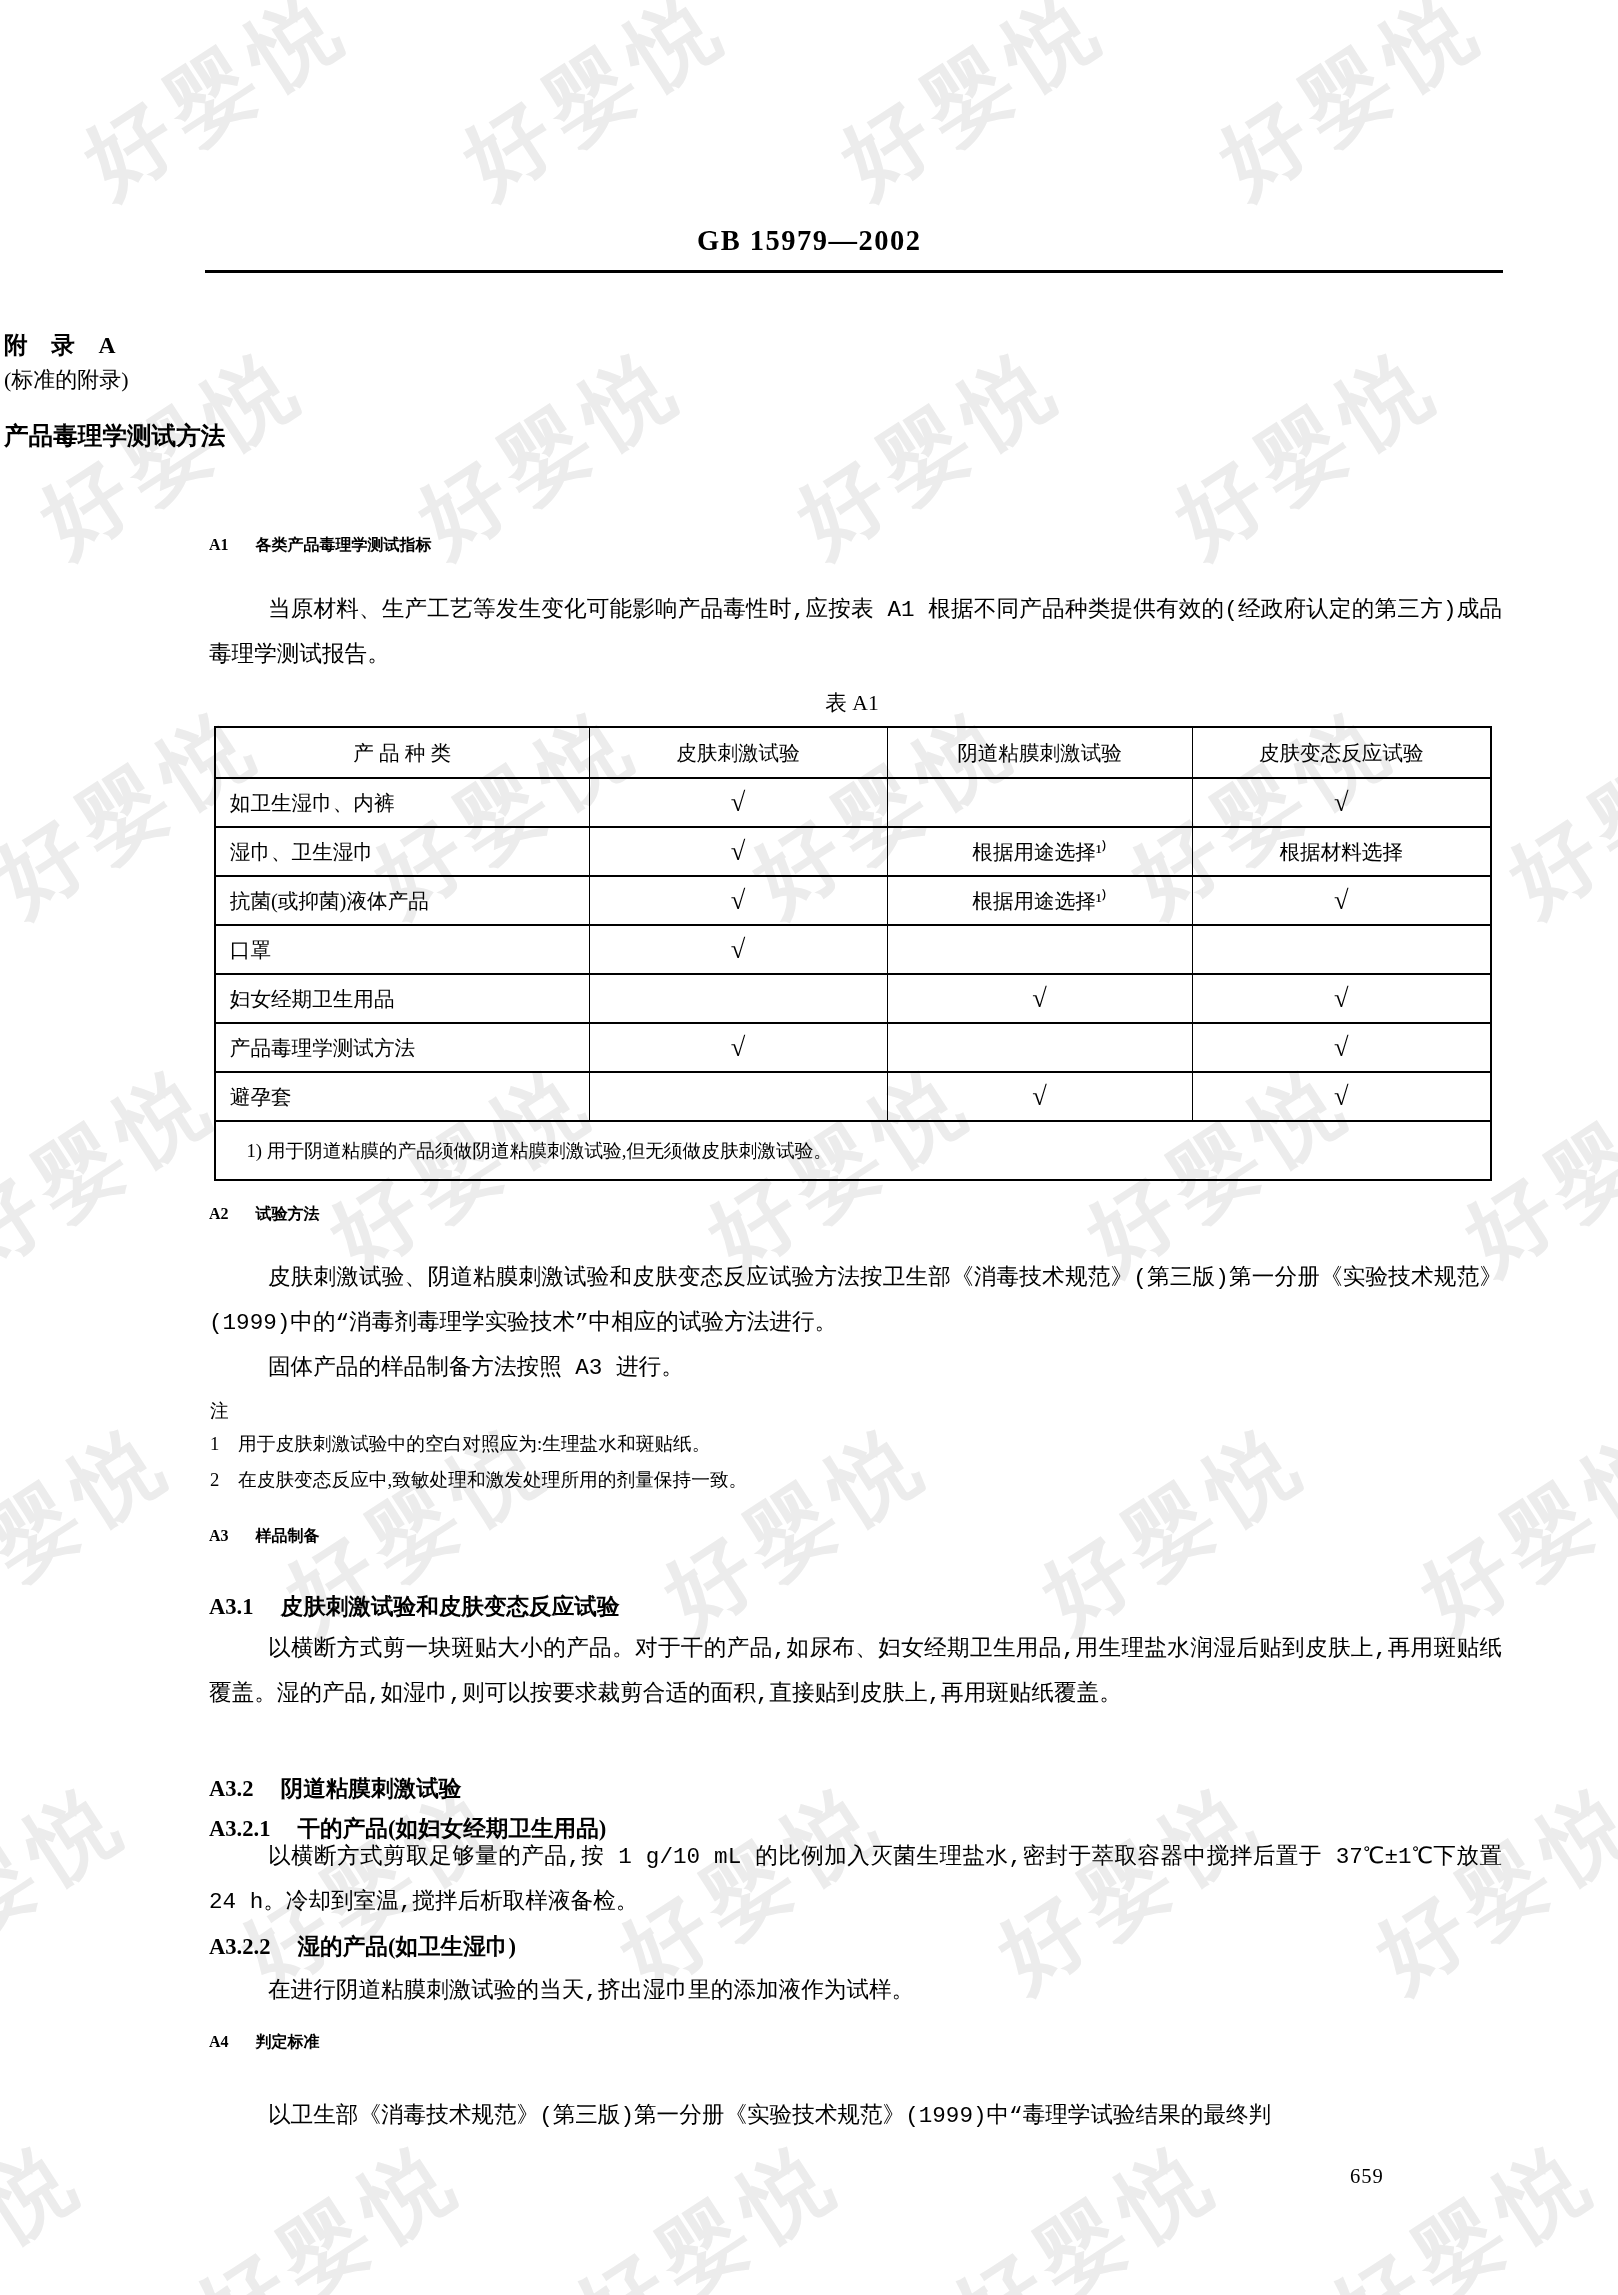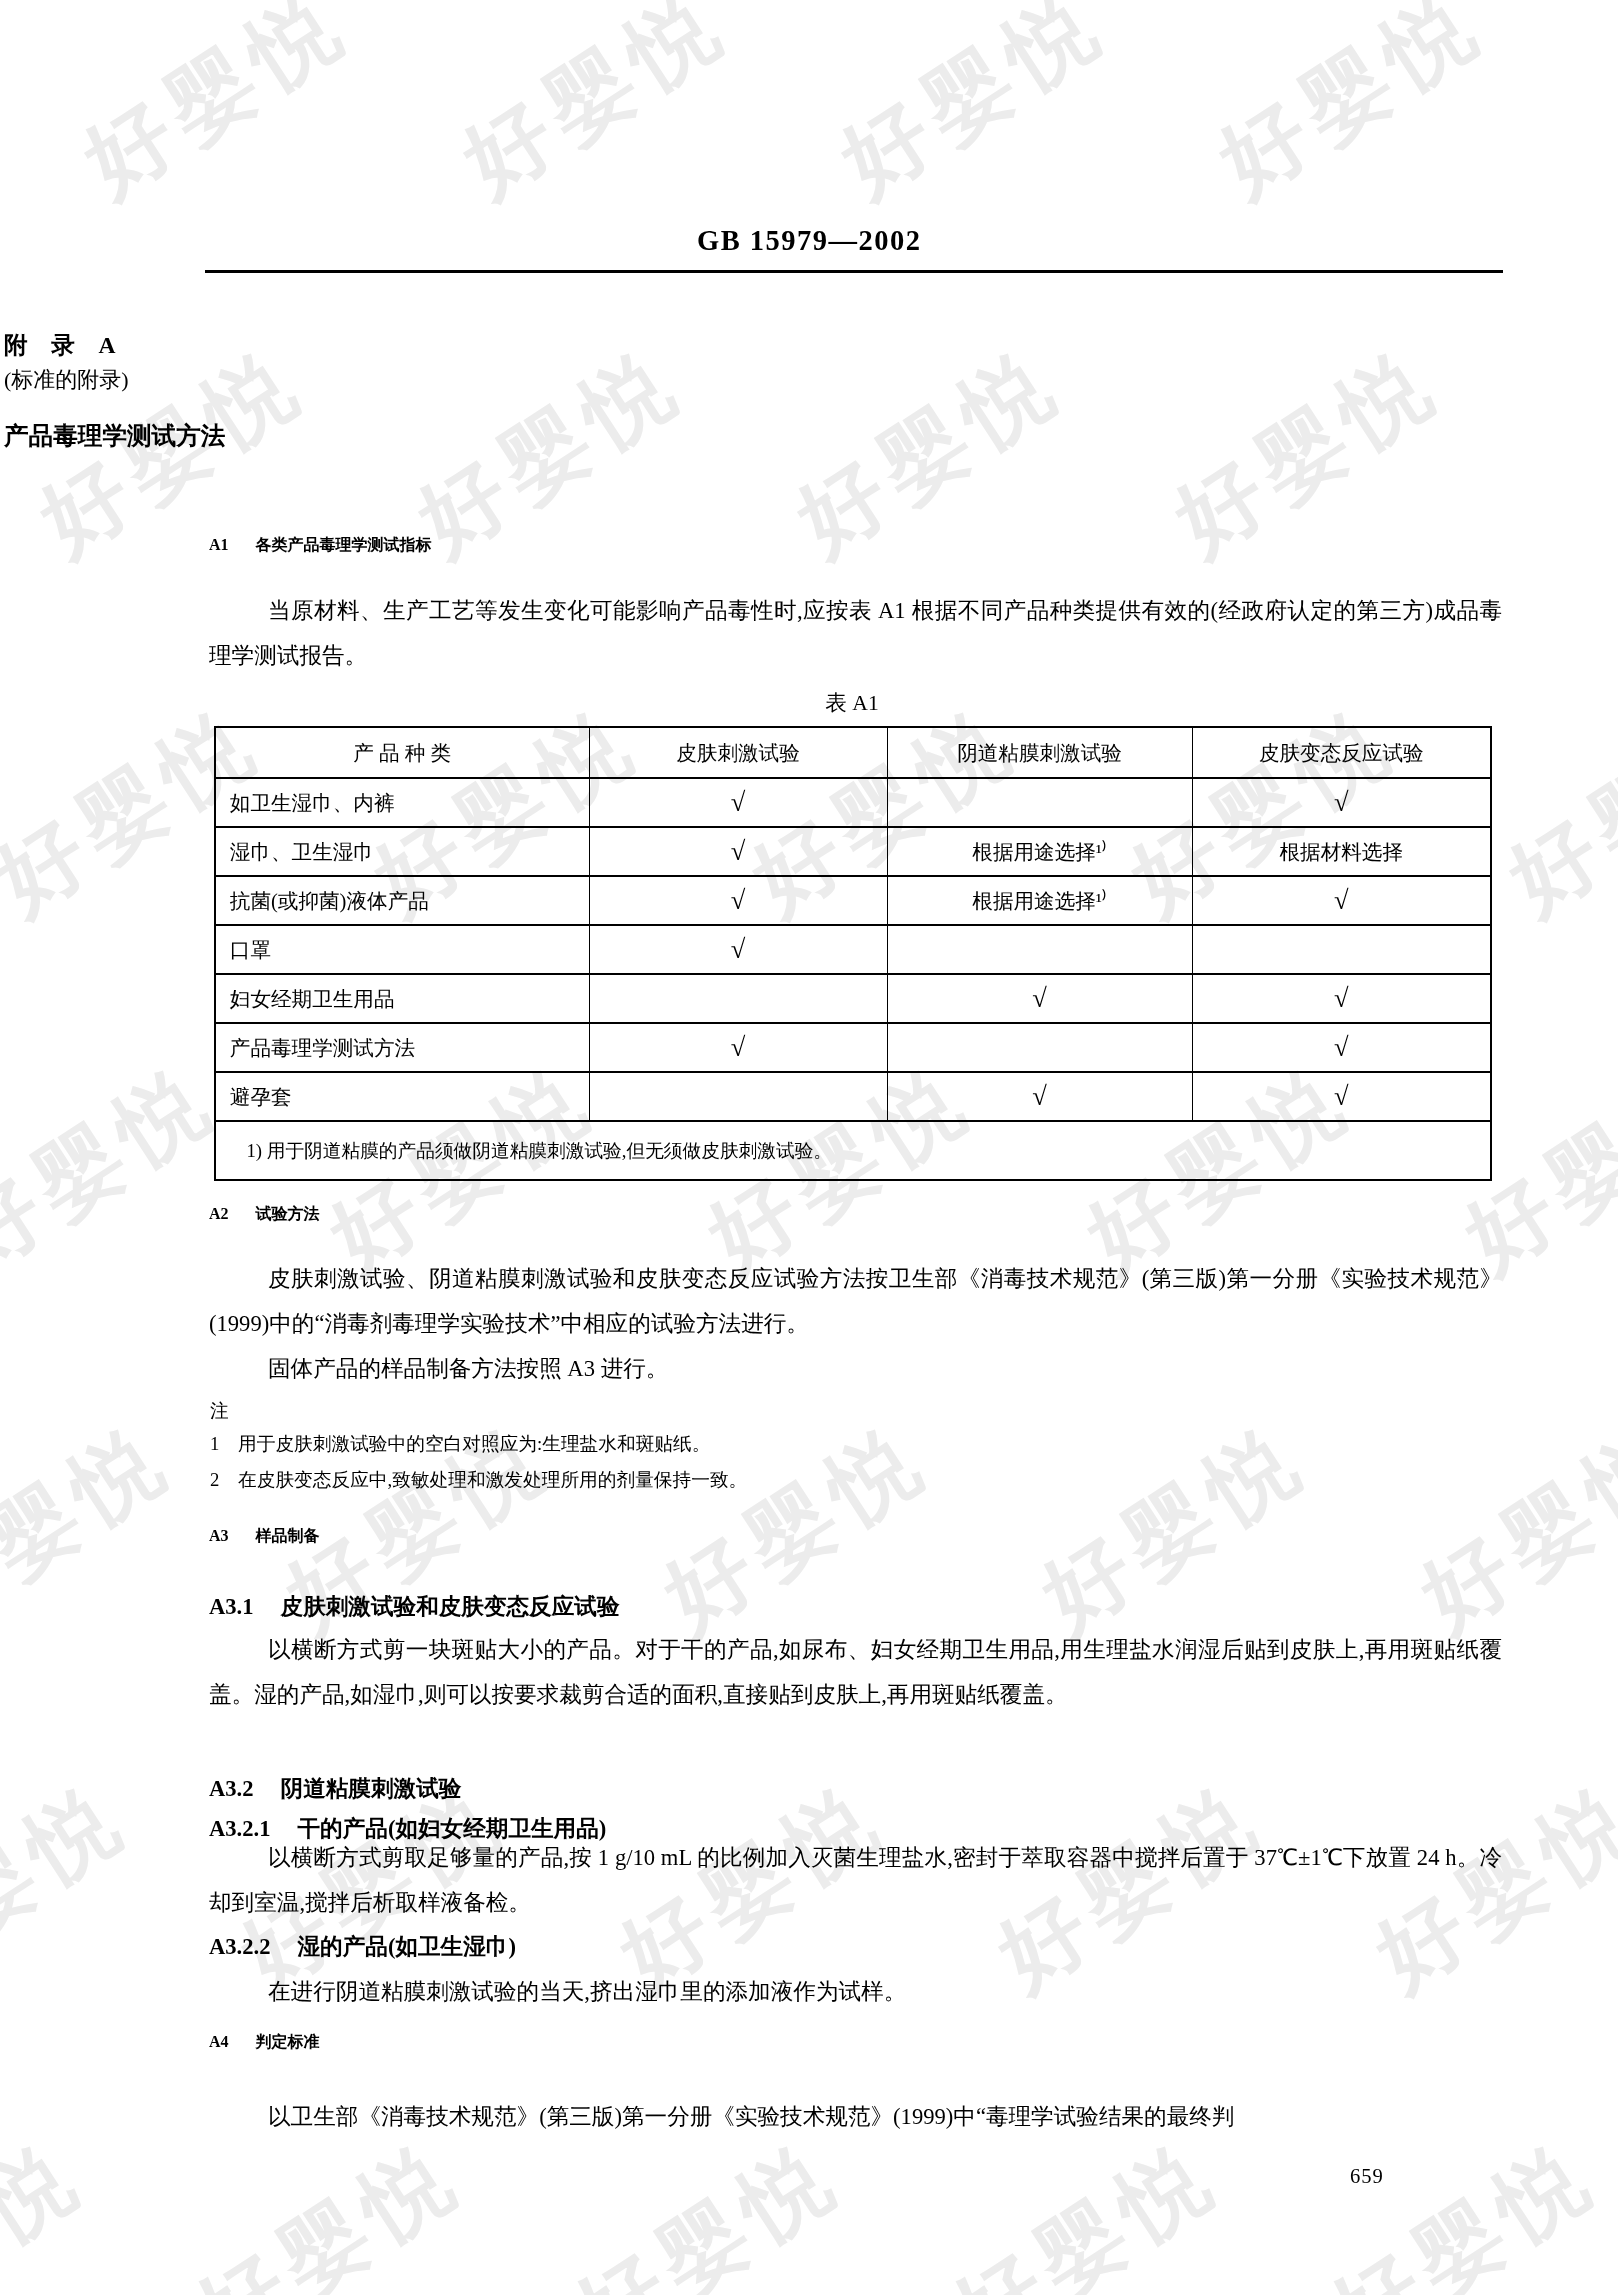--- a/index.html
+++ b/index.html
@@ -44,20 +44,21 @@
     position:absolute; left:209px;
     font-size:16px; font-weight:700; white-space:nowrap;
   }
   .sec-heading .sec-title { margin-left:27px; }
   .sub-heading { font-size:22.6px; }
 
   .para {
     position:absolute; left:209px; width:1293px;
     font-size:22.6px; line-height:45px;
     text-align:justify;
+    font-family:Liberation Mono, monospace;
   }
   .indent { text-indent:59px; }
 
   .note-line {
     position:absolute; left:210px;
     font-size:18.7px; white-space:nowrap;
   }
 
   .tbl-caption {
     position:absolute; left:214px; top:688px; width:1276px;

